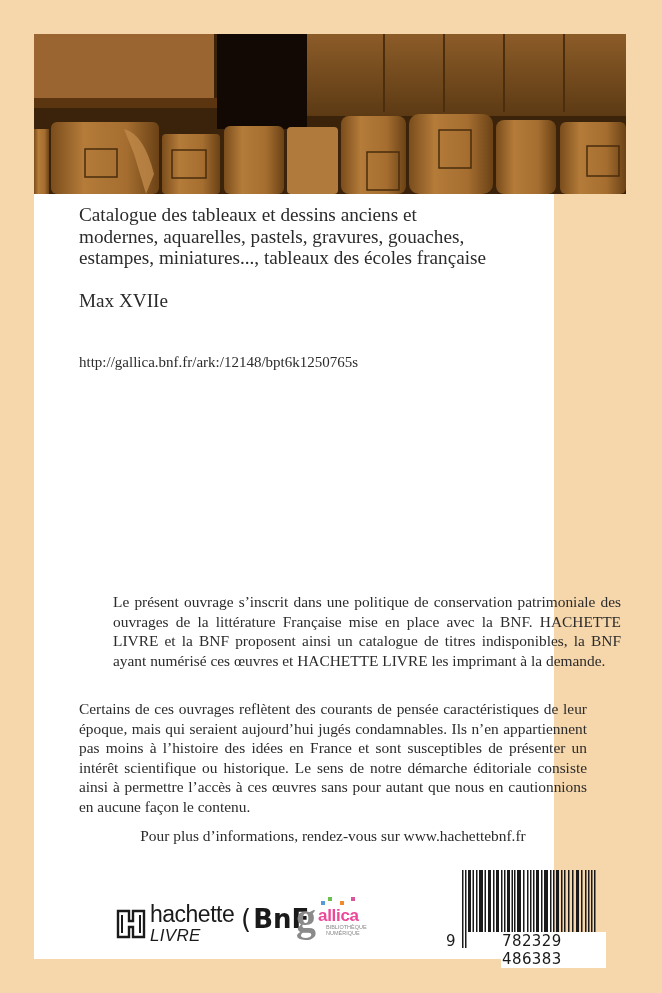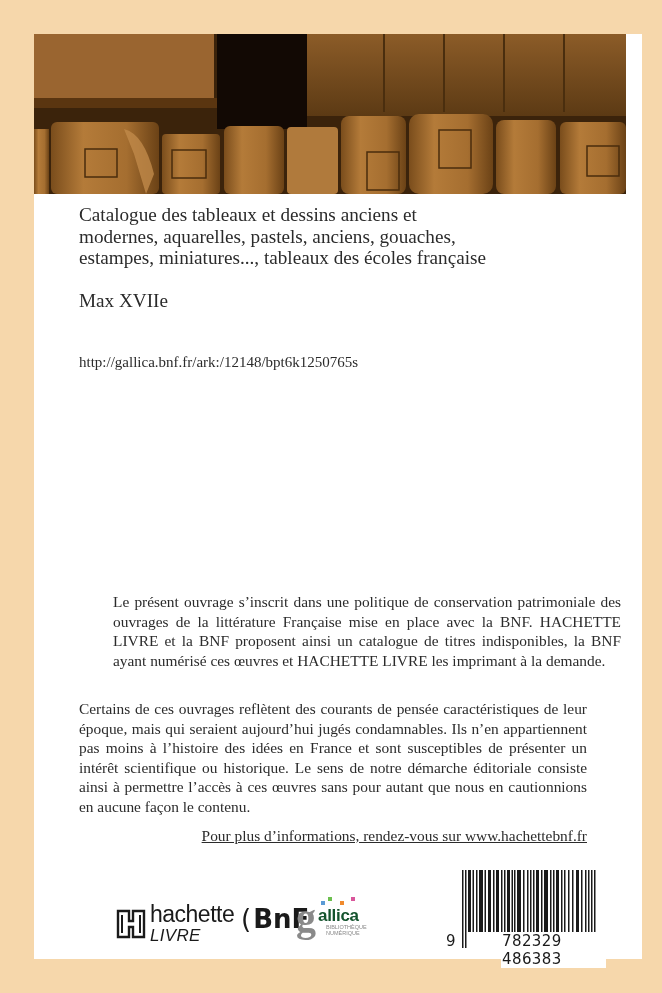--- a/index.html
+++ b/index.html
@@ -7,21 +7,21 @@
       width: 662px; height: 993px;
       background: #f6d7ab;
       position: relative;
       overflow: hidden;
       font-family: "Liberation Serif", "DejaVu Serif", serif;
       color: #2a2a2a;
     }
     .panel {
       position: absolute;
       left: 34px; top: 34px;
-      width: 608px; height: 925px;
+      width: 520px; height: 925px;
       background: #ffffff;
     }
     .banner {
       position: absolute;
       left: 0; top: 0;
       width: 592px; height: 160px;
       overflow: hidden;
       background: #6a4317;
     }
     .banner svg { display: block; }
@@ -47,21 +47,21 @@
       left: 45px;
       width: 508px;
       font-size: 15.4px;
       line-height: 19.6px;
       color: #2b2b2b;
       text-align: justify;
       margin: 0;
     }
     .p1 { top: 558px; margin-left: 34px; }
     .p2 { top: 665px; }
-    .p3 { top: 792px; text-align: right; text-decoration: underline; }
+    .p3 { top: 792px; text-align: center; }
 
     .logos { position: absolute; left: 0; top: 0; }
     .hachette {
       position: absolute; left: 50px; top: 869px;
       display: flex; align-items: center; gap: 4px;
       font-family: "Liberation Sans", "DejaVu Sans", sans-serif;
       color: #1a1a1a;
       margin-left: 32px;
     }
     .hachette .h-words { display: flex; flex-direction: column; line-height: 1; }
@@ -88,21 +88,21 @@
       font-weight: bold;
       font-size: 40px;
       color: #8a8a8a;
       line-height: 1;
     }
     .gallica .allica {
       position: absolute; left: 22px; top: 10px;
       font-family: "Liberation Sans", sans-serif;
       font-weight: bold;
       font-size: 17px;
-      color: #14532d;
+      color: #ec4899;
       letter-spacing: -0.3px;
     }
     .gallica .sub {
       position: absolute; left: 30px; top: 28px;
       font-family: "Liberation Sans", sans-serif;
       font-size: 5.5px;
       line-height: 6px;
       color: #8a8a8a;
     }
     .gallica .dot { position: absolute; width: 4px; height: 4px; }
@@ -175,21 +175,21 @@
       <rect x="333" y="118" width="32" height="38" fill="none" stroke="#4a2d0d" stroke-width="1.5"></rect>
       <rect x="405" y="96" width="32" height="38" fill="none" stroke="#4a2d0d" stroke-width="1.5"></rect>
       <rect x="553" y="112" width="32" height="30" fill="none" stroke="#4a2d0d" stroke-width="1.5"></rect>
 
       <path d="M90 95 Q110 100 120 140 L112 160 L100 120 Z" fill="#c08a4a" opacity="0.8"></path>
     </svg>
   </div>
 
   <h1 class="title">
     <span>Catalogue des tableaux et dessins anciens et</span><br>
-    <span>modernes, aquarelles, pastels, anciens, gouaches,</span><br>
+    <span>modernes, aquarelles, pastels, gravures, gouaches,</span><br>
     <span>estampes, miniatures..., tableaux des écoles française</span><br>
     <br>
     <span>Max XVIIe</span>
   </h1>
 
   <div class="url">http://gallica.bnf.fr/ark:/12148/bpt6k1250765s</div>
 
   <p class="body-text p1">Le présent ouvrage s’inscrit dans une politique de conservation patrimoniale des ouvrages de la littérature Française mise en place avec la BNF. HACHETTE LIVRE et la BNF proposent ainsi un catalogue de titres indisponibles, la BNF ayant numérisé ces œuvres et HACHETTE LIVRE les imprimant à la demande.</p>
   <p class="body-text p2">Certains de ces ouvrages reflètent des courants de pensée caractéristiques de leur époque, mais qui seraient aujourd’hui jugés condamnables. Ils n’en appartiennent pas moins à l’histoire des idées en France et sont susceptibles de présenter un intérêt scientifique ou historique. Le sens de notre démarche éditoriale consiste ainsi à permettre l’accès à ces œuvres sans pour autant que nous en cautionnions en aucune façon le contenu.</p>
   <p class="body-text p3">Pour plus d’informations, rendez-vous sur www.hachettebnf.fr</p>

